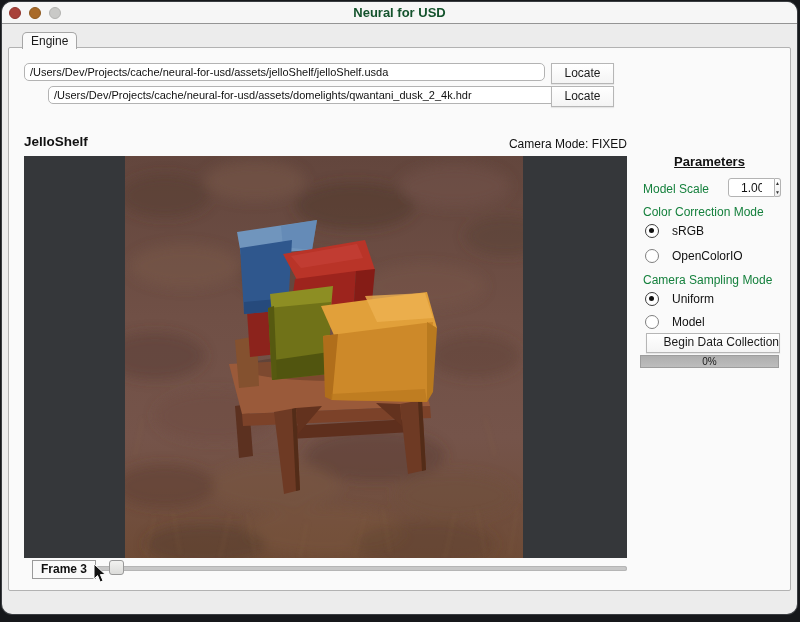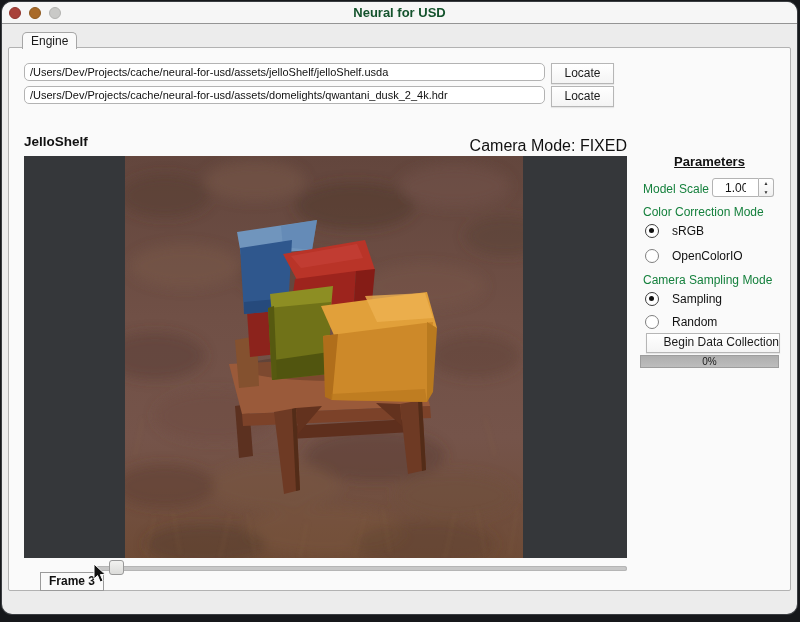--- a/index.html
+++ b/index.html
@@ -27,42 +27,42 @@
   .pathfield{position:absolute;height:18px;width:521px;left:22px;background:#ffffff;
              border:1px solid #b3b3b3;border-radius:5px;font-size:11px;color:#111;
              padding:0 5px;box-sizing:border-box;font-family:"Liberation Sans",sans-serif;outline:none;z-index:4;}
   .btn{position:absolute;background:linear-gradient(#ffffff,#f4f4f4);border:1px solid #b6b6b6;
        border-radius:0;font-size:12px;color:#1a1a1a;text-align:center;z-index:4;
        box-shadow:0 1px 1px rgba(0,0,0,.08);cursor:default;}
   .locate1{left:549px;top:61px;width:61px;height:19px;line-height:18px;}
   .locate2{left:549px;top:84px;width:61px;height:19px;line-height:18px;}
   .renderbtn{left:23px;top:107px;width:102px;height:21px;line-height:20px;}
   .scene-name{position:absolute;left:22px;top:132px;font-size:13.5px;font-weight:bold;color:#111;z-index:4;}
-  .camera-mode{position:absolute;top:135px;right:170px;font-size:16px;color:#111;z-index:4;}
+  .camera-mode{position:absolute;top:135px;right:170px;font-size:12px;color:#111;z-index:4;}
   
   .viewport{position:absolute;left:22px;top:154px;width:603px;height:402px;background:#35373a;z-index:4;overflow:hidden;}
   .rimg{position:absolute;left:101px;top:0;}
   
-  .framebox{position:absolute;left:38px;top:558px;width:64px;height:19px;border:1px solid #9a9a9a;
+  .framebox{position:absolute;left:30px;top:558px;width:64px;height:19px;border:1px solid #9a9a9a;
             box-sizing:border-box;font-size:12px;font-weight:bold;color:#111;text-align:center;
-            line-height:17px;background:#fafafa;z-index:4;margin-top:12px;}
+            line-height:17px;background:#fafafa;z-index:4;}
   .slider{position:absolute;left:94px;top:558px;width:531px;height:17px;z-index:4;}
   .groove{position:absolute;left:0;top:6px;width:100%;height:5px;background:#c7c7c7;
           border-radius:2.5px;box-shadow:inset 0 0 0 1px #b5b5b5;}
   .handle{position:absolute;left:13px;top:0;width:15px;height:15px;background:linear-gradient(#f2f2f0,#dcdcda);
           border:1px solid #999;border-radius:3px;box-sizing:border-box;}
   .cursor{position:absolute;left:91px;top:562px;z-index:9;}
   
   .p-head{position:absolute;left:638px;top:152px;width:139px;text-align:center;font-size:13px;
           font-weight:bold;text-decoration:underline;color:#111;z-index:4;}
   .p-label{position:absolute;font-size:12px;color:#15803d;z-index:4;}
   .spin{position:absolute;left:710px;top:176px;width:66px;height:19px;z-index:4;display:flex;}
   .spin input{width:47px;height:100%;border:1px solid #b3b3b3;border-radius:3px 0 0 3px;
               font-size:12px;text-align:right;padding:0 12px;box-sizing:border-box;outline:none;
-              font-family:"Liberation Sans",sans-serif;background:#fff;color:#111;}
+              font-family:"Liberation Sans",sans-serif;background:#fff;color:#111;margin-left:16px;}
   .stepper{width:15px;height:100%;border:1px solid #b3b3b3;border-left:none;border-radius:0 3px 3px 0;
            background:linear-gradient(#fff,#f0f0f0);display:flex;flex-direction:column;box-sizing:border-box;}
   .stepper span{flex:1;font-size:5px;line-height:8px;text-align:center;color:#333;}
   .radio-row{position:absolute;display:flex;align-items:center;gap:13px;z-index:4;}
   .radio{width:14px;height:14px;border-radius:50%;background:#fff;border:1px solid #7f7f7f;
          box-sizing:border-box;position:relative;}
   .radio.on{border:1.5px solid #3c3c3c;}
   .radio.on::after{content:"";position:absolute;left:3px;top:3px;width:5px;height:5px;
                    border-radius:50%;background:#111;}
   .radio-lab{font-size:12px;color:#111;}
@@ -85,21 +85,21 @@
     </div>
     <div class="title">Neural for USD</div>
   </div>
 
   <div class="tab">Engine</div>
   <div class="pane"></div>
 
   <input class="pathfield" style="top: 61px;" value="/Users/Dev/Projects/cache/neural-for-usd/assets/jelloShelf/jelloShelf.usda">
   <div class="btn locate1">Locate</div>
 
-  <input class="pathfield" style="top: 84px;" value="/Users/Dev/Projects/cache/neural-for-usd/assets/domelights/qwantani_dusk_2_4k.hdr">
+  <input class="pathfield" style="top: 84px; margin-left: 24px;" value="/Users/Dev/Projects/cache/neural-for-usd/assets/domelights/qwantani_dusk_2_4k.hdr">
   <div class="btn locate2">Locate</div>
 
 
   <div class="scene-name">JelloShelf</div>
   <div class="camera-mode">Camera Mode: FIXED</div>
 
   <div class="viewport">
     <svg class="rimg" width="398" height="402" viewBox="0 0 398 402">
       <defs>
         <linearGradient id="bgGrad" x1="0" y1="0" x2="0" y2="1">
@@ -206,25 +206,25 @@
     <span class="radio-lab">sRGB</span>
   </div>
   <div class="radio-row" style="left:643px;top:247px">
     <span class="radio"></span>
     <span class="radio-lab">OpenColorIO</span>
   </div>
 
   <div class="p-label" style="left:641px;top:271px">Camera Sampling Mode</div>
   <div class="radio-row" style="left:643px;top:290px">
     <span class="radio on"></span>
-    <span class="radio-lab">Sampling</span>
+    <span class="radio-lab">Uniform</span>
   </div>
   <div class="radio-row" style="left:643px;top:313px">
     <span class="radio"></span>
-    <span class="radio-lab">Random</span>
+    <span class="radio-lab">Model</span>
   </div>
 
   <div class="btn beginbtn">Begin Data Collection</div>
 
   <div class="progress">
     <div class="fill"></div>
     <div class="ptext">0%</div>
   </div>
 
   <div class="framebox">Frame 3</div>

